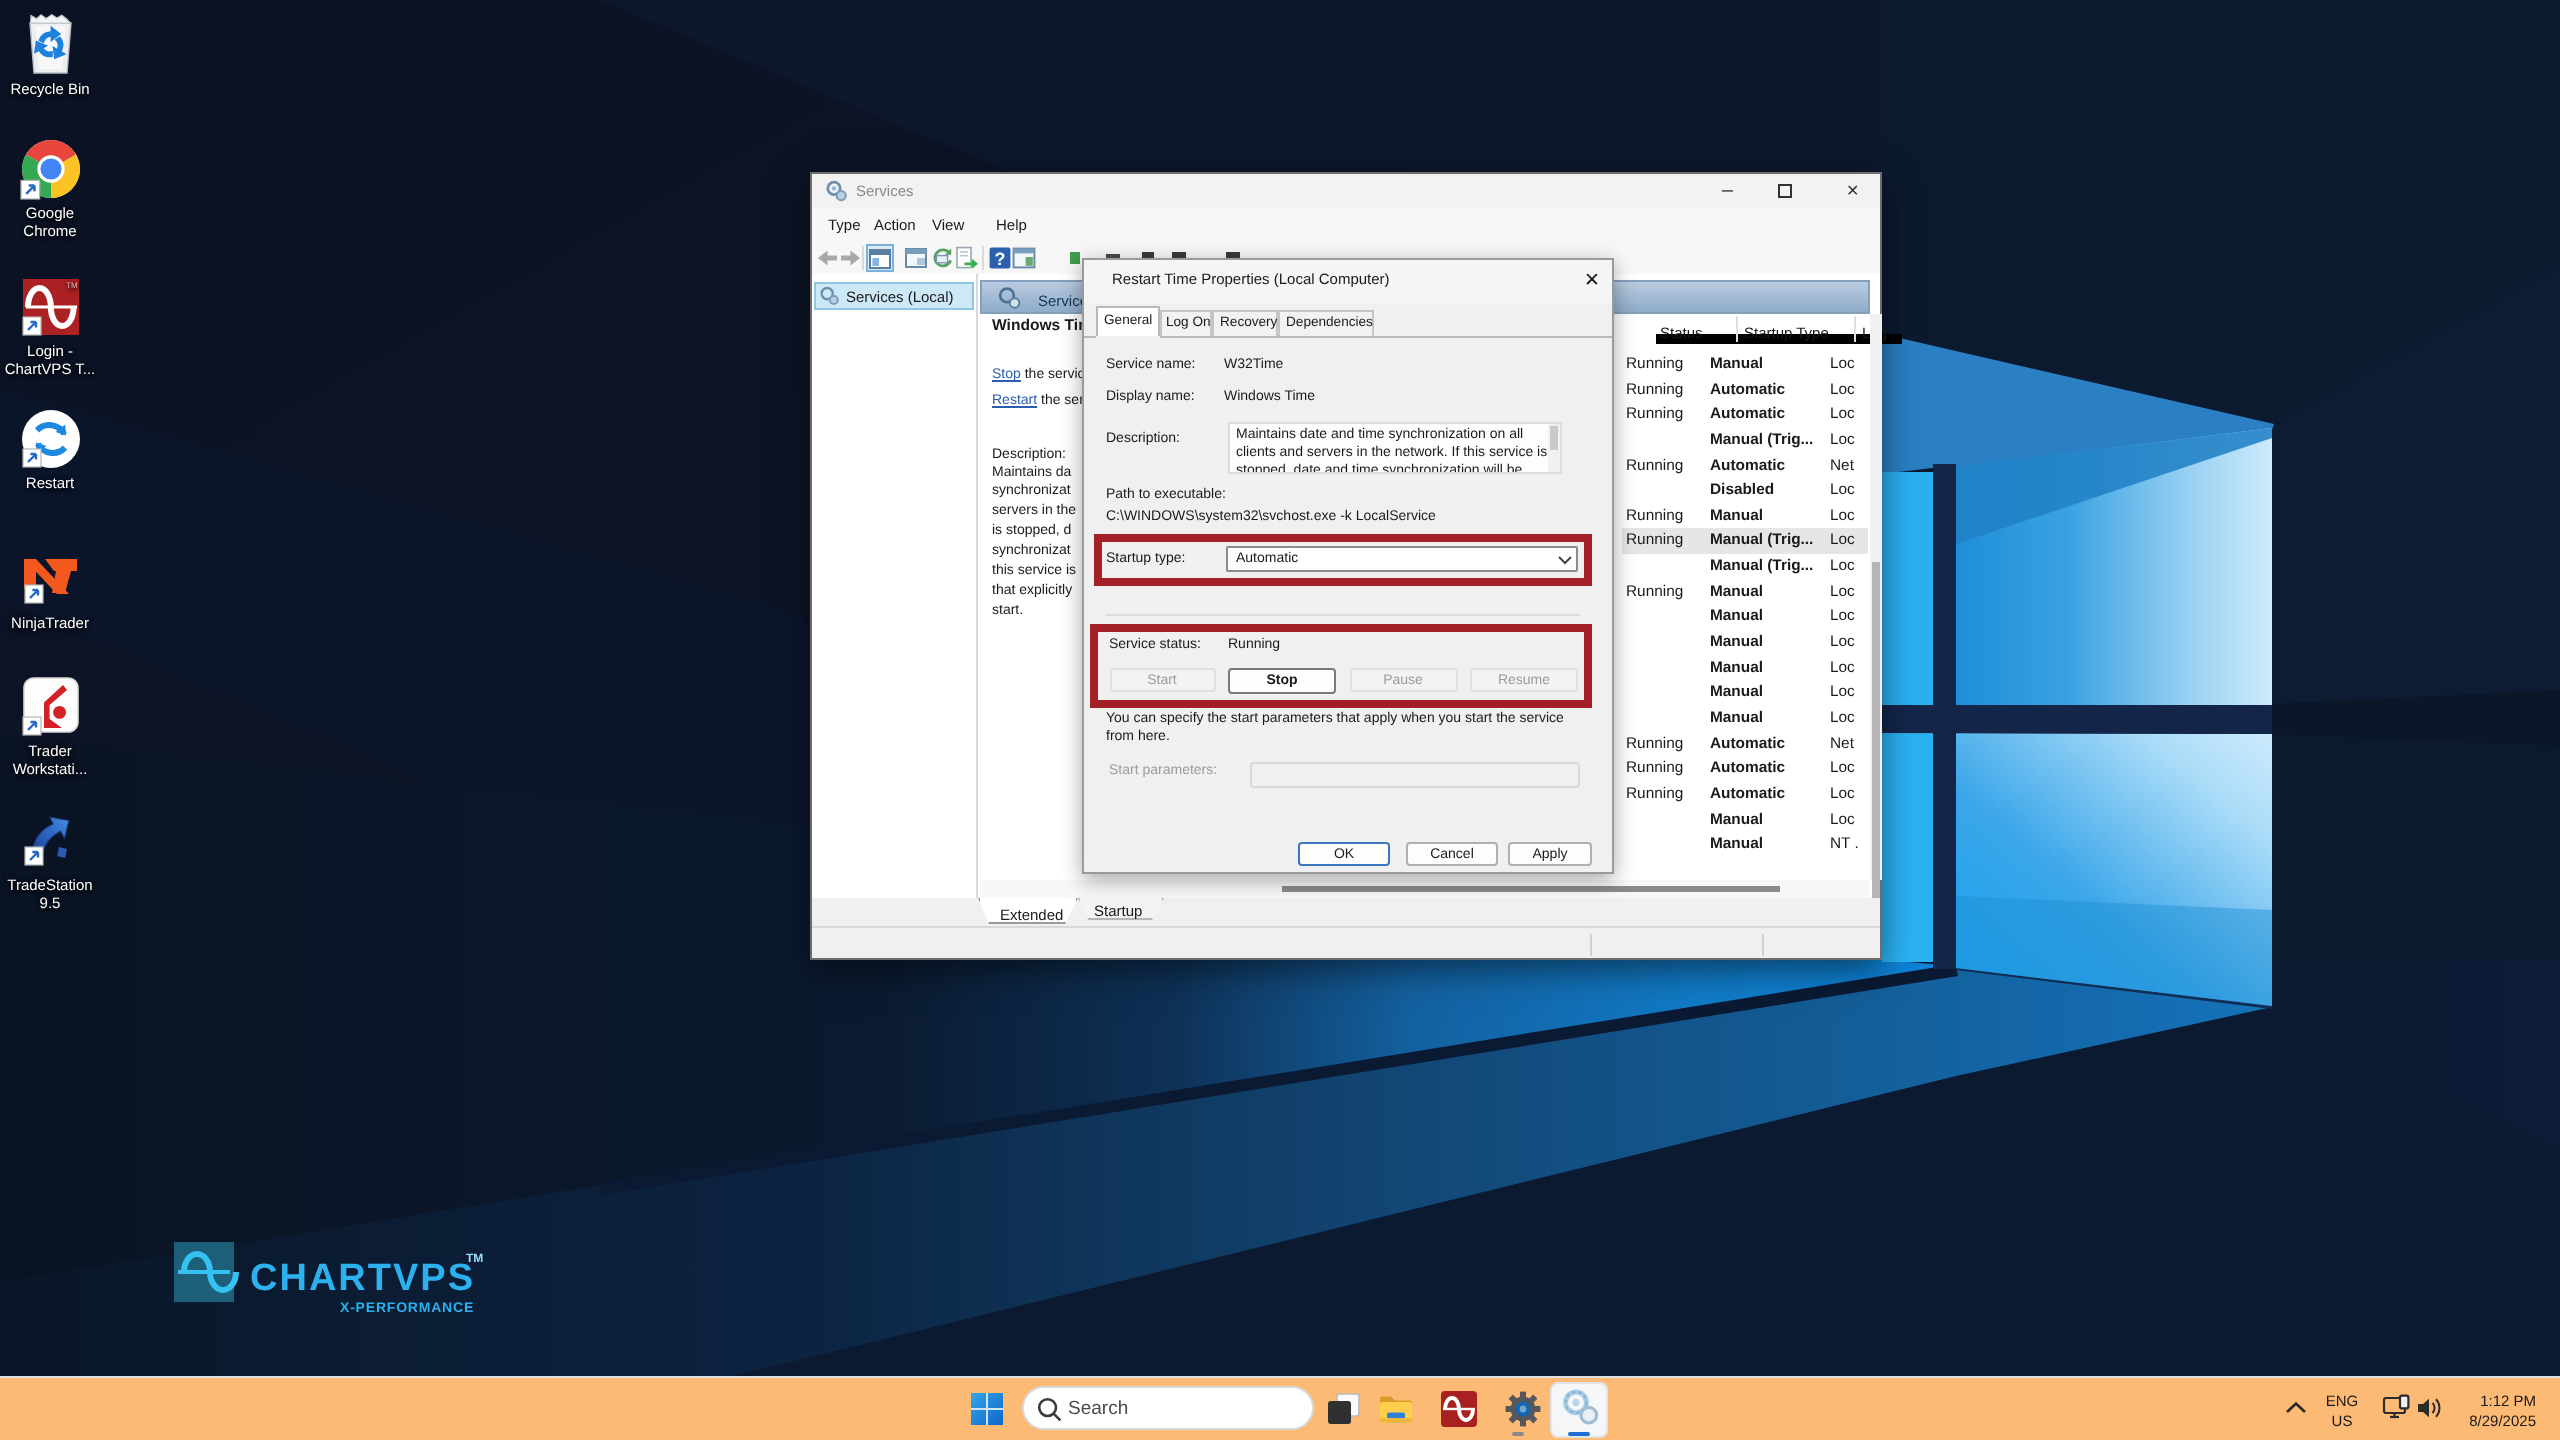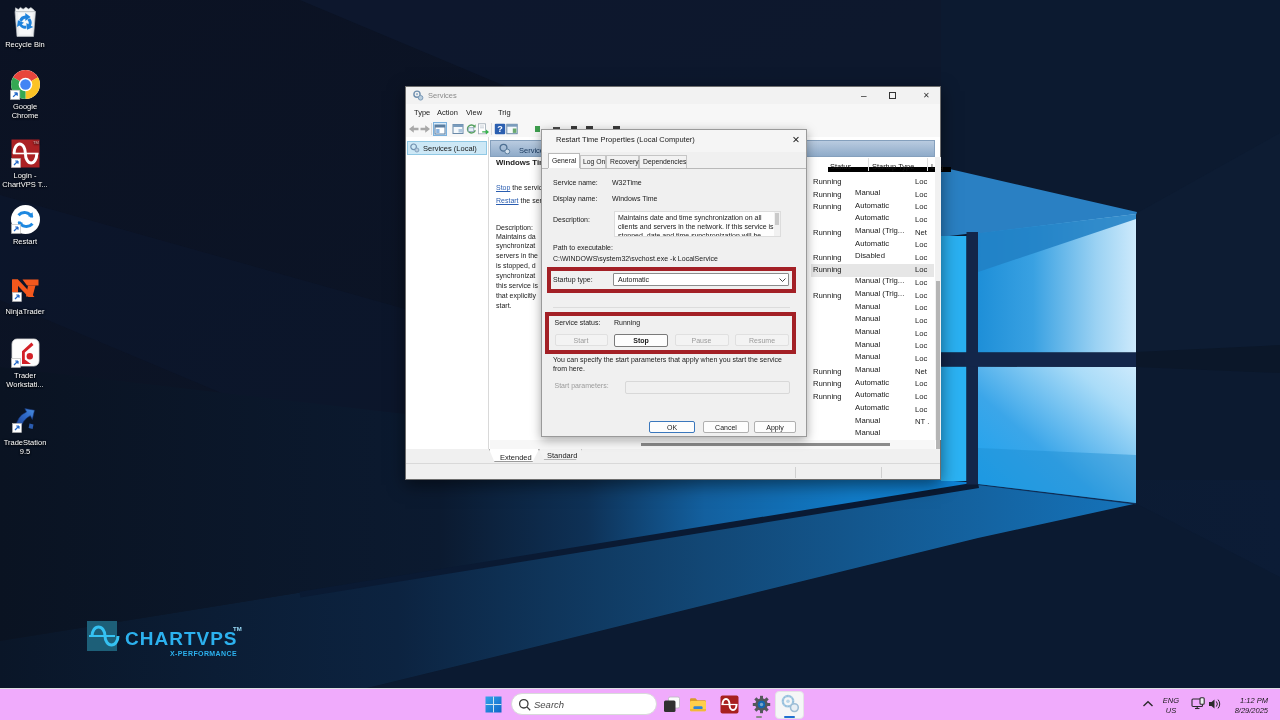--- a/index.html
+++ b/index.html
@@ -10,33 +10,33 @@
   
   .dicon { position:absolute; width:66px; text-align:center; color:#fff; font-size:7.5px; line-height:9.4px; text-shadow:0 1px 2px rgba(0,0,0,0.9), 0 0 2px rgba(0,0,0,0.7); }
   .dicon svg { display:block; margin:0 auto; }
   
   #win { position:absolute; left:405px; top:86px; width:536px; height:394px; background:#f0f0f0; border:1px solid #6d6d6d; box-shadow:0 5px 16px rgba(0,0,0,0.5); font-size:7.5px; color:#1a1a1a; }
   #win .ti { position:absolute; white-space:nowrap; }
   .tbico { position:absolute; top:2px; width:12px; height:12px; }
   .lr { position:relative; height:12.65px; line-height:12.65px; white-space:nowrap; }
   .lr.sel { background:#e6e6e6; }
   .lr i { font-style:normal; position:absolute; left:2px; }
-  .lr b { font-weight:normal; position:absolute; left:44px;margin-top:11px; }
+  .lr b { font-weight:bold; position:absolute; left:44px; }
   .lr u { text-decoration:none; position:absolute; left:104px;text-align:right; }
   #titlebar { position:absolute; left:0; top:0; width:100%; height:17px; background:#f2f2f2; }
   #menubar { position:absolute; left:0; top:17px; width:100%; height:17px; background:#f7f7f7; }
   #toolbar { position:absolute; left:0; top:34px; width:100%; height:17px; background:#f7f7f7; border-bottom:1px solid #d9d9d9; }
   .menuitem { position:absolute; top:4px; font-size:7.5px; color:#1a1a1a; }
   
   #dlg { position:absolute; left:541px; top:129px; width:266px; height:308px; background:#f0f0f0; border:1px solid #9a9a9a; box-shadow:0 3px 10px rgba(0,0,0,0.35); font-size:7px; color:#1a1a1a; }
   .lbl { position:absolute; font-size:7px; color:#1a1a1a; white-space:nowrap; }
   .btn { position:absolute; font-size:7px; text-align:center; background:#fdfdfd; border:1px solid #b0b0b0; border-radius:2px; color:#1a1a1a; }
   .btn.dis { background:#f3f3f3; border-color:#e0e0e0; color:#9b9b9b; }
   
-  #taskbar { position:absolute; left:0; top:688px; width:1280px; height:32px; background:#f0abfc; border-top:1px solid #dfe0e2;font-style:italic; }
+  #taskbar { position:absolute; left:0; top:688px; width:1280px; height:32px; background:#fdba74; border-top:1px solid #dfe0e2; }
 </style>
 </head>
 <body>
 <div id="desktop">
   <svg width="1280" height="720" viewBox="0 0 1280 720" style="position:absolute;left:0;top:0">
     <defs>
       <linearGradient id="base" x1="0" y1="0" x2="1" y2="1">
         <stop offset="0" stop-color="#0b1223"></stop>
         <stop offset="0.55" stop-color="#0c1527"></stop>
         <stop offset="1" stop-color="#0b1527"></stop>
@@ -220,21 +220,21 @@
     <span class="ti" style="left:22px;top:4px;color:#8a8a8a;font-size:7.5px;">Services</span>
     <span class="ti" style="left:455px;top:3px;color:#333;font-size:10px;">–</span>
     <div class="abs" style="left:483px;top:5px;width:7px;height:7px;border:1px solid #333;"></div>
     <span class="ti" style="left:517px;top:4px;color:#333;font-size:8px;">✕</span>
   </div>
 
   <div id="menubar">
     <span class="menuitem" style="left:8px;">Type</span>
     <span class="menuitem" style="left:31px;">Action</span>
     <span class="menuitem" style="left:60px;text-align:center;">View</span>
-    <span class="menuitem" style="left:92px;">Trig</span>
+    <span class="menuitem" style="left:92px;">Help</span>
   </div>
 
   <div id="toolbar">
     <svg class="tbico" style="left:2px" viewBox="0 0 12 12">
         <path d="M10.5 4.8 L5.8 4.8 L5.8 2.2 L1 6 L5.8 9.8 L5.8 7.2 L10.5 7.2 Z" fill="#a8a8a8"></path>
       </svg>
     <svg class="tbico" style="left:13px" viewBox="0 0 12 12">
         <path d="M1.5 4.8 L6.2 4.8 L6.2 2.2 L11 6 L6.2 9.8 L6.2 7.2 L1.5 7.2 Z" fill="#a8a8a8"></path>
       </svg>
     <div class="abs" style="left:25px;top:2px;width:1px;height:12px;background:#d9d9d9"></div>
@@ -431,21 +431,21 @@
 
     <div class="abs" style="left:0;top:303px;width:445px;height:9px;background:#f7f7f7;">
       <div class="abs" style="left:151px;top:3px;width:249px;height:3px;background:#8a8a8a;"></div>
     </div>
   </div>
 
   <div class="abs" style="left:0;top:362px;width:534px;height:14px;background:#f0f0f0;">
     <div class="abs" style="left:83px;top:0;width:50px;height:13px;background:#fff;border:1px solid #9a9a9a;border-top:none;clip-path:polygon(0 0, 100% 0, 87% 100%, 11% 100%);"></div>
     <span class="ti" style="left:94px;top:4px;font-size:7.5px;">Extended</span>
     <div class="abs" style="left:133px;top:0;width:43px;height:11px;background:#f3f3f3;border:1px solid #b5b5b5;border-top:none;clip-path:polygon(0 0, 100% 0, 86% 100%, 12% 100%);"></div>
-    <span class="ti" style="left:141px;top:2px;font-size:7.5px;">Standard</span>
+    <span class="ti" style="left:141px;top:2px;font-size:7.5px;">Startup</span>
   </div>
 
   <div class="abs" style="left:0;top:376px;width:534px;height:16px;background:#f0f0f0;border-top:1px solid #d9d9d9;">
     <div class="abs" style="left:389px;top:3px;width:1px;height:11px;background:#d0d0d0"></div>
     <div class="abs" style="left:475px;top:3px;width:1px;height:11px;background:#d0d0d0"></div>
   </div>
 </div>
 
 <div id="dlg">
   <div class="abs" style="left:0;top:0;width:264px;height:22px;background:#f5f5f5;"></div>

